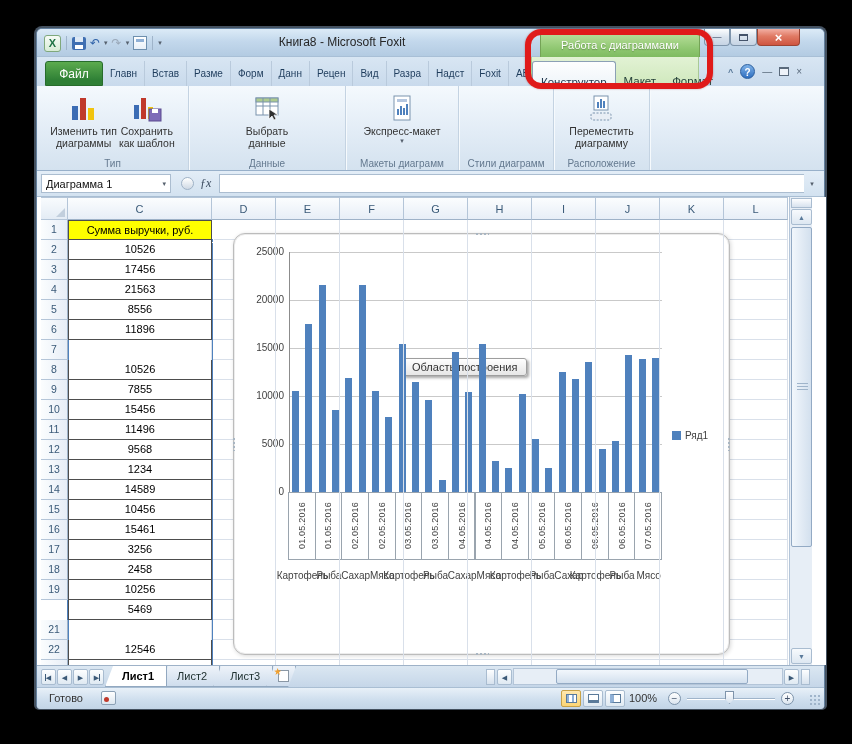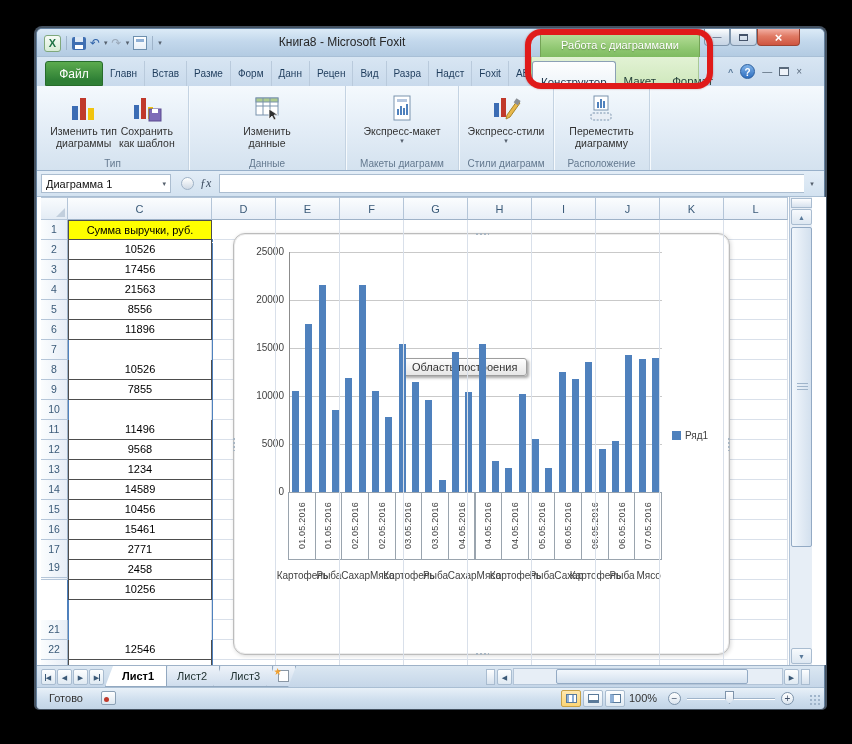--- a/index.html
+++ b/index.html
@@ -263,21 +263,21 @@
         <div class="ric">
           <svg width="30" height="30">
                 <rect x="4" y="5" width="22" height="17" fill="#fff" stroke="#7a93ad"></rect>
                 <rect x="4" y="5" width="22" height="4" fill="#aecb8f" stroke="#7a93ad"></rect>
                 <line x1="11" y1="5" x2="11" y2="22" stroke="#7a93ad"></line>
                 <line x1="18" y1="5" x2="18" y2="22" stroke="#7a93ad"></line>
                 <line x1="4" y1="13" x2="26" y2="13" stroke="#7a93ad"></line>
                 <path d="M17 16 l0 10 l3 -3 l2 4 l2 -1 l-2 -4 l4 0 z" fill="#2f2f2f" stroke="#fff" stroke-width="0.7"></path>
               </svg>
         </div>
-        <div class="rlab"><span>Изменить</span><br><span>данные</span></div>
+        <div class="rlab"><span>Выбрать</span><br><span>данные</span></div>
       </div>
       <div class="glabel">Данные</div>
     </div>
     <div class="rgroup" style="width:113px">
       <div class="rbtn">
         <div class="ric">
           <svg width="30" height="30">
                 <rect x="7" y="3" width="16" height="24" fill="#fff" stroke="#7a93ad"></rect>
                 <rect x="10" y="6" width="10" height="3" fill="#b5c7e0"></rect>
                 <rect x="10" y="16" width="2" height="6" fill="#4f81bd"></rect>
@@ -285,32 +285,20 @@
                 <rect x="16" y="15" width="2" height="7" fill="#4f81bd"></rect>
                 <rect x="19" y="11" width="2" height="11" fill="#4f81bd"></rect>
               </svg>
         </div>
         <div class="rlab">Экспресс-макет</div>
         <div class="dd">▾</div>
       </div>
       <div class="glabel">Макеты диаграмм</div>
     </div>
     <div class="rgroup" style="width:95px">
-      <div class="rbtn">
-        <div class="ric">
-          <svg width="30" height="30">
-                <rect x="3" y="10" width="5" height="14" fill="#3b6cb4"></rect>
-                <rect x="10" y="5" width="5" height="19" fill="#c0392b"></rect>
-                <path d="M16 22 L26 8 l3 2 L19 24 l-4 2 z" fill="#e8b84a" stroke="#a8842a"></path>
-                <rect x="24" y="6" width="5" height="5" transform="rotate(35 26 8)" fill="#8a8f96"></rect>
-              </svg>
-        </div>
-        <div class="rlab">Экспресс-стили</div>
-        <div class="dd">▾</div>
-      </div>
       <div class="glabel">Стили диаграмм</div>
     </div>
     <div class="rgroup" style="width:96px;border-right:1px solid #c4d3e2">
       <div class="rbtn">
         <div class="ric">
           <svg width="30" height="30">
                 <rect x="8" y="3" width="14" height="14" fill="#fff" stroke="#7a93ad"></rect>
                 <rect x="11" y="9" width="2" height="6" fill="#4f81bd"></rect>
                 <rect x="14" y="6" width="2" height="9" fill="#4f81bd"></rect>
                 <rect x="17" y="8" width="2" height="7" fill="#4f81bd"></rect>
@@ -491,39 +479,41 @@
         <div class="rowhdr" style="top: 103px;">5</div>
         <div class="ccell" style="top: 103px;">8556</div>
         <div class="rowhdr" style="top: 123px;">6</div>
         <div class="ccell" style="top: 123px;">11896</div>
         <div class="rowhdr" style="top: 143px;">7</div>
         <div class="rowhdr" style="top: 163px;">8</div>
         <div class="ccell" style="top: 163px;">10526</div>
         <div class="rowhdr" style="top: 183px;">9</div>
         <div class="ccell" style="top: 183px;">7855</div>
         <div class="rowhdr" style="top: 203px;">10</div>
+        <div class="ccell" style="top: 203px;">15456</div>
         <div class="rowhdr" style="top: 223px;">11</div>
         <div class="ccell" style="top: 223px;">11496</div>
         <div class="rowhdr" style="top: 243px;">12</div>
         <div class="ccell" style="top: 243px;">9568</div>
         <div class="rowhdr" style="top: 263px;">13</div>
         <div class="ccell" style="top: 263px;">1234</div>
         <div class="rowhdr" style="top: 283px;">14</div>
         <div class="ccell" style="top: 283px;">14589</div>
         <div class="rowhdr" style="top: 303px;">15</div>
         <div class="ccell" style="top: 303px;">10456</div>
         <div class="rowhdr" style="top: 323px;">16</div>
         <div class="ccell" style="top: 323px;">15461</div>
         <div class="rowhdr" style="top: 343px;">17</div>
-        <div class="ccell" style="top: 343px;">2771</div>
+        <div class="ccell" style="top: 343px;">3256</div>
         <div class="rowhdr" style="top: 363px;">18</div>
         <div class="ccell" style="top: 363px;">2458</div>
-        <div class="rowhdr" style="top: 361px;">19</div>
+        <div class="rowhdr" style="top: 383px;">19</div>
         <div class="ccell" style="top: 383px;">10256</div>
         <div class="rowhdr" style="top: 403px; margin-top: 24px;">20</div>
+        <div class="ccell" style="top: 403px;">5469</div>
         <div class="rowhdr" style="top: 423px;">21</div>
         <div class="ccell" style="top: 446px;">2457</div>
         <div class="rowhdr" style="top: 443px;">22</div>
         <div class="ccell" style="top: 443px;">12546</div>
         <div class="rowhdr" style="top: 463px;">23</div>
         <div class="ccell" style="top: 463px;">11734</div>
       </div>
 
   <div class="tabbar">
     <div class="navs">

